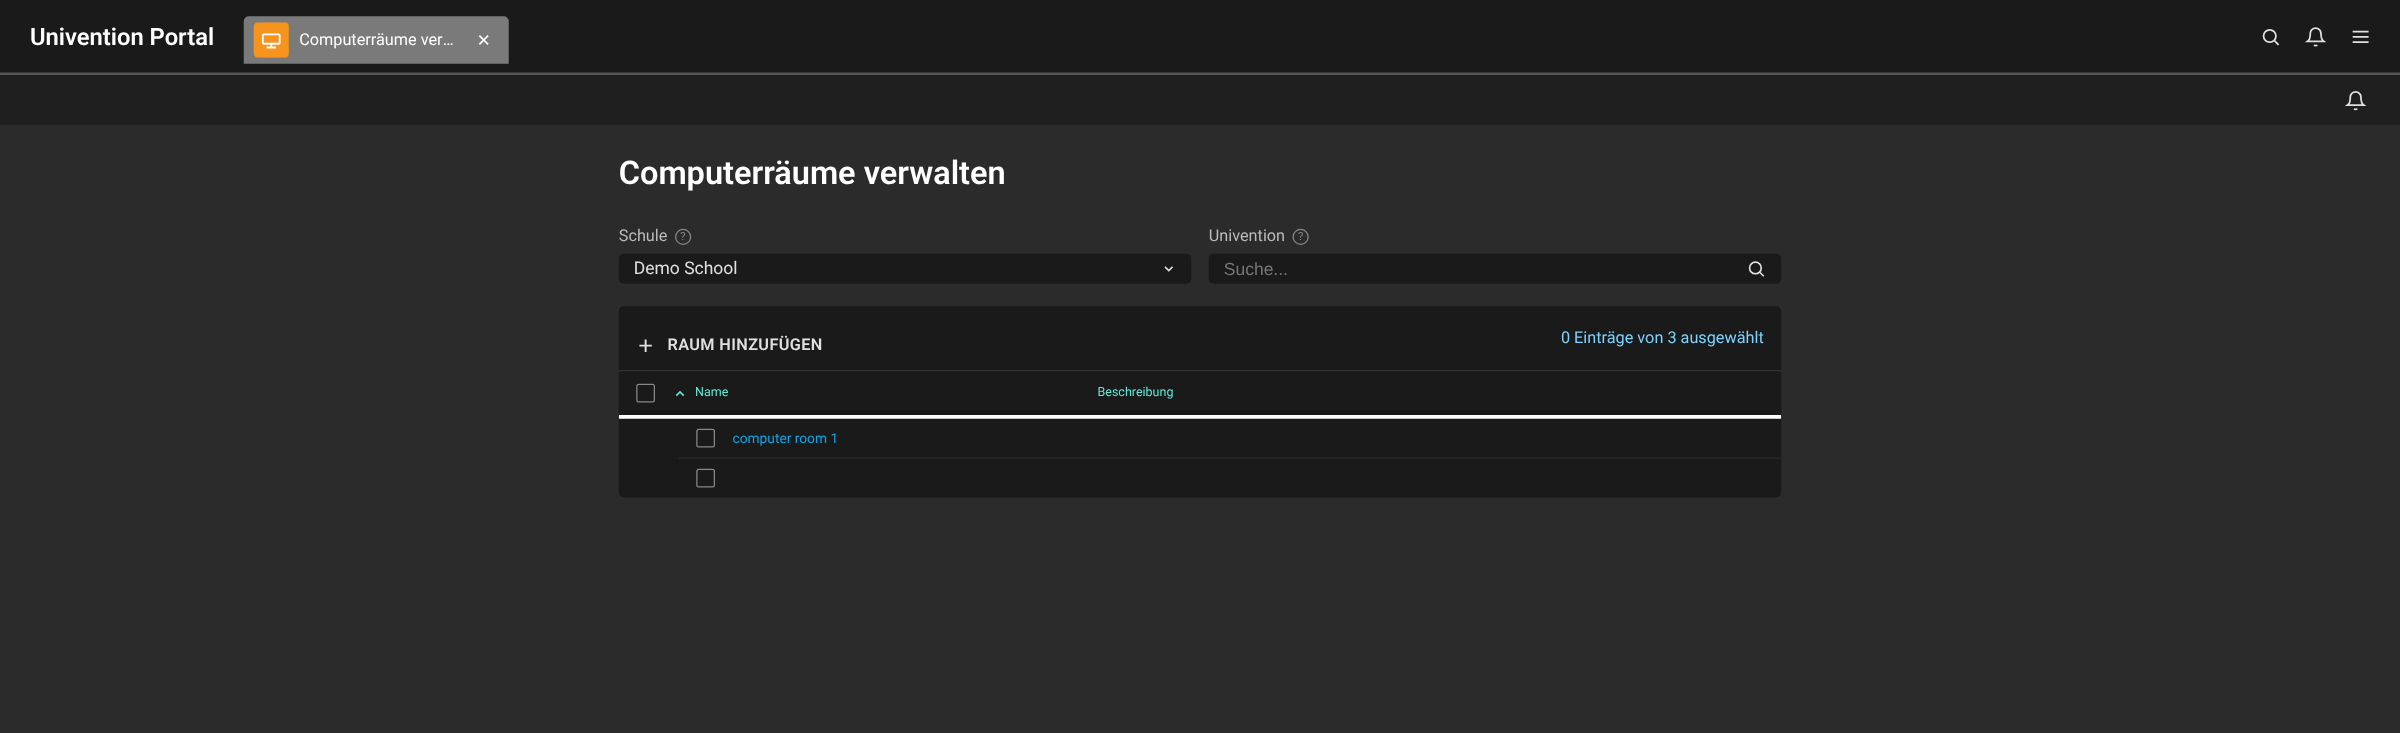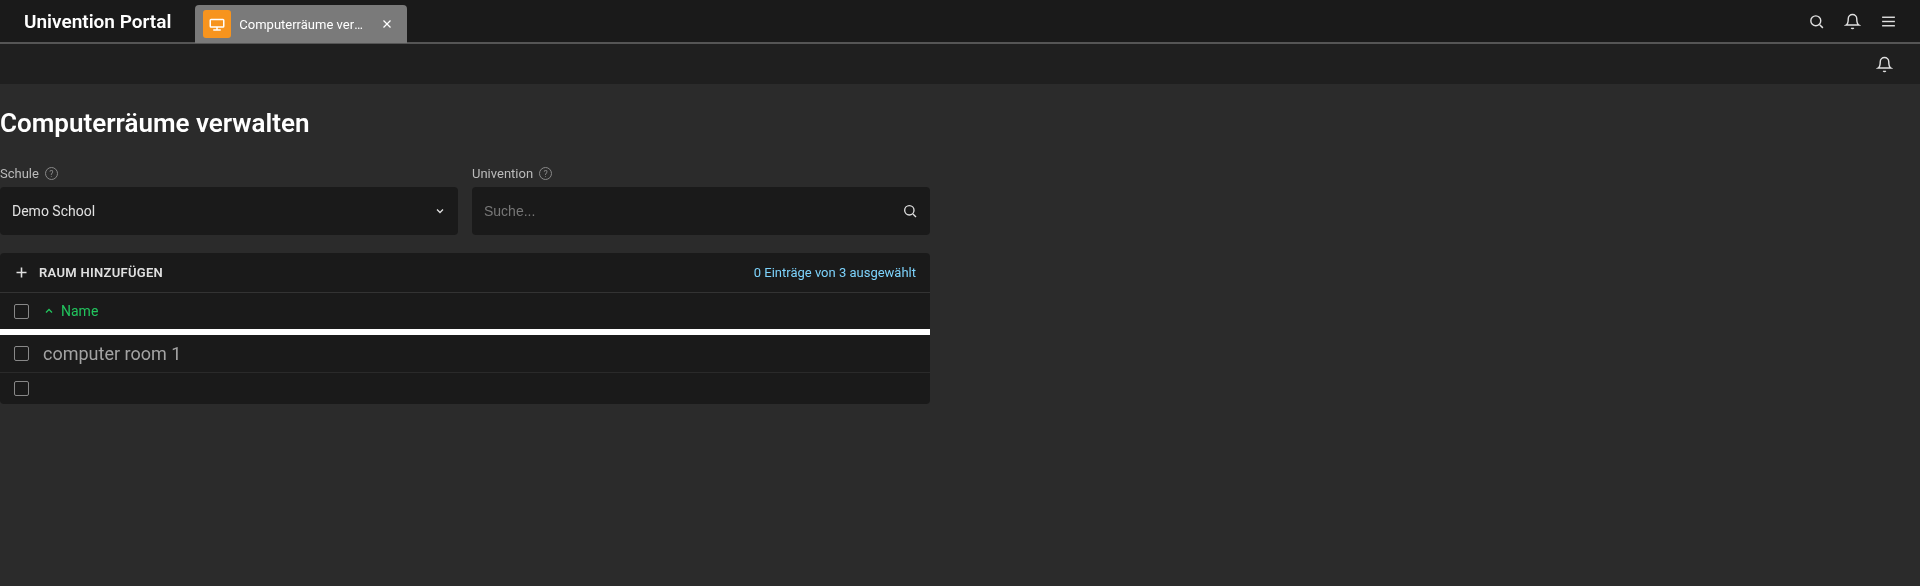--- a/index.html
+++ b/index.html
@@ -9,21 +9,21 @@
     }
     body {
       background: #2b2b2b;
       color: #e0e0e0;
       font-family: -apple-system, BlinkMacSystemFont, "Segoe UI", Roboto, sans-serif;
       width: 1920px;
       height: 586px;
       overflow: hidden;
     }
     .top-header {
-      height: 44px;
+      height: 60px;
       background: #1a1a1a;
       display: flex;
       align-items: center;
       border-bottom: 2px solid #555;
     }
     .portal-title {
       font-size: 19px;
       font-weight: 600;
       color: #fff;
       padding: 0 24px;
@@ -89,20 +89,21 @@
       height: 40px;
       background: #1f1f1f;
       display: flex;
       align-items: center;
       justify-content: flex-end;
       padding-right: 20px;
     }
     .content {
       padding: 24px 0;
       display: flex;
+      justify-content: center;
     }
     .content-inner {
       width: 930px;
     }
     .page-title {
       font-size: 26px;
       font-weight: 600;
       color: #fff;
       margin-bottom: 28px;
     }
@@ -131,21 +132,21 @@
       border-radius: 50%;
       display: inline-flex;
       align-items: center;
       justify-content: center;
       font-size: 9px;
       color: #888;
     }
     .select-field, .search-field {
       background: #1a1a1a;
       border: none;
-      height: 48px;
+      height: 24px;
       border-radius: 4px;
       display: flex;
       align-items: center;
       padding: 0 12px;
       color: #e0e0e0;
       font-size: 14px;
       justify-content: space-between;
     }
     .search-field input {
       background: transparent;
@@ -175,36 +176,37 @@
     }
     .add-button {
       display: flex;
       align-items: center;
       gap: 10px;
       font-size: 13px;
       font-weight: 600;
       letter-spacing: 0.3px;
       color: #e0e0e0;
       cursor: pointer;
+      margin-top: 12px;
     }
     .plus-icon {
       font-size: 16px;
       font-weight: 300;
     }
     .selection-text {
       font-size: 13px;
       color: #7dd3fc;
     }
     .table-header {
       display: flex;
       align-items: center;
       padding: 10px 14px;
-      border-bottom: 6px solid #ffffff;
-      font-size: 14px;
-      color: #22c55e;
+      border-bottom: 3px solid #ffffff;
+      font-size: 10px;
+      color: #5eead4;
     }
     .checkbox {
       width: 15px;
       height: 15px;
       border: 1.5px solid #888;
       border-radius: 2px;
       margin-right: 14px;
       cursor: pointer;
       flex-shrink: 0;
     }
@@ -218,22 +220,23 @@
       align-items: center;
     }
     .col-desc {
       flex: 1;
     }
     .table-row {
       display: flex;
       align-items: center;
       padding: 8px 14px;
       border-bottom: 1px solid #2a2a2a;
-      font-size: 18px;
-      color: #a3a3a3;
+      font-size: 11px;
+      color: #0ea5e9;
+      margin-left: 48px;
     }
     .table-row:last-child {
       border-bottom: none;
     }
     .row-name {
       cursor: pointer;
     }
     svg {
       display: block;
     }
@@ -346,20 +349,23 @@
       <div class="table-header">
         <div class="checkbox"></div>
         <div class="col-name">
           <span class="sort-icon">
             <svg width="12" height="12" viewBox="0 0 24 24" fill="none" stroke="currentColor" stroke-width="2.5">
               <polyline points="6 15 12 9 18 15"></polyline>
             </svg>
           </span>
           <span>Name</span>
         </div>
+        <div class="col-desc">
+          <span>Beschreibung</span>
+        </div>
       </div>
 
       <div class="table-row">
         <div class="checkbox"></div>
         <div class="col-name">
             <span class="row-name">computer room 1</span>
           </div>
         <div class="col-desc"></div>
       </div>
       <div class="table-row">

